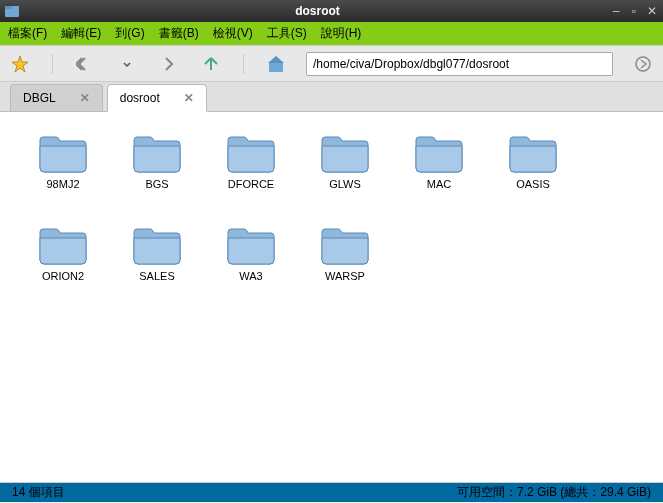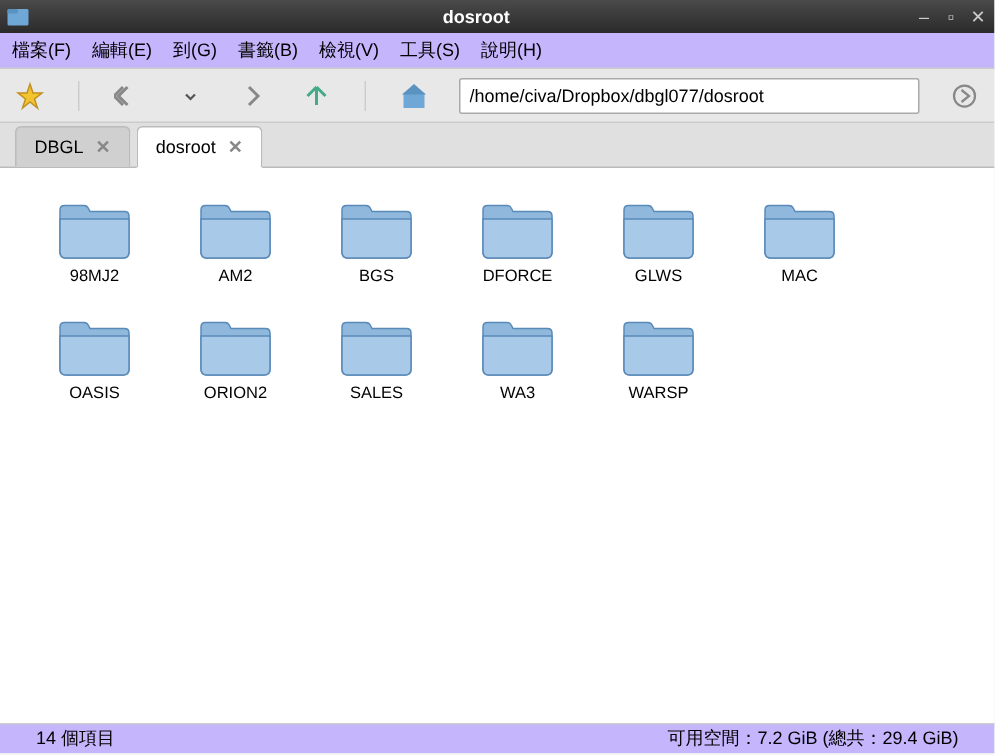--- a/index.html
+++ b/index.html
@@ -4,40 +4,40 @@
 <style>
 * { margin: 0; padding: 0; box-sizing: border-box; font-family: sans-serif; font-size: 12px; }
 body { background: #f0f0f0; width: 663px; height: 503px; overflow: hidden; }
 
 .titlebar { background: linear-gradient(#4a4a4a, #2a2a2a); height: 22px; display: flex; align-items: center; color: #fff; padding: 0 4px; }
 .titlebar-icon { width: 16px; height: 16px; margin-right: 6px; }
 .titlebar-title { flex: 1; text-align: center; font-weight: bold; }
 .titlebar-btns { display: flex; gap: 4px; }
 .titlebar-btn { width: 14px; height: 14px; display: flex; align-items: center; justify-content: center; color: #ccc; cursor: pointer; }
 
-.menubar { background: #c4b5fd; height: 24px; display: flex; align-items: center; padding: 0 8px; gap: 14px; border-bottom: 1px solid #ccc; }
+.menubar { background: #84cc16; height: 24px; display: flex; align-items: center; padding: 0 8px; gap: 14px; border-bottom: 1px solid #ccc; }
 .menu-item { cursor: pointer; }
 
 .toolbar { background: #e8e8e8; height: 36px; display: flex; align-items: center; padding: 0 8px; gap: 18px; border-bottom: 1px solid #ccc; }
 .tool-btn { width: 24px; height: 24px; display: flex; align-items: center; justify-content: center; cursor: pointer; }
 .tool-sep { width: 1px; height: 20px; background: #ccc; margin: 0 2px; }
 .path-input { flex: 1; height: 24px; border: 1px solid #aaa; background: #fff; padding: 0 6px; border-radius: 2px; }
 
 .tabbar { background: #e0e0e0; height: 30px; display: flex; align-items: flex-end; padding: 0 10px; border-bottom: 1px solid #bbb; }
-.tab { padding: 6px 12px; background: #d0d0d0; border: 1px solid #bbb; border-bottom: none; border-radius: 4px 4px 0 0; margin-right: 4px; display: flex; align-items: center; gap: 8px; cursor: pointer; position: relative; }
+.tab { padding: 6px 12px; background: #d0d0d0; border: 1px solid #bbb; border-bottom: none; border-radius: 4px 4px 0 0; margin-right: 4px; display: flex; align-items: center; gap: 24px; cursor: pointer; position: relative; }
 .tab.active { background: #fff; border-bottom: 1px solid #fff; margin-bottom: -1px; }
 .tab-close { color: #888; cursor: pointer; font-weight: bold; }
 
 .content { background: #fff; height: 370px; padding: 16px; overflow: auto; }
-.icon-grid { display: grid; grid-template-columns: repeat(6, 94px); gap: 12px 0; }
+.icon-grid { display: grid; grid-template-columns: repeat(6, 94px); gap: 26px 0; }
 .folder-item { display: flex; flex-direction: column; align-items: center; cursor: pointer; padding: 4px; }
 .folder-icon { width: 50px; height: 42px; margin-bottom: 4px; }
 .folder-label { text-align: center; font-size: 11px; }
 
-.statusbar { background: #c4b5fd; height: 20px; display: flex; align-items: center; padding: 0 24px; border-top: 1px solid #ccc; font-size: 11px; }
+.statusbar { background: #0369a1; height: 20px; display: flex; align-items: center; padding: 0 12px; border-top: 1px solid #ccc; font-size: 11px; }
 .status-left { flex: 1; }
 .status-right { }
 
 svg { display: block; }
 </style>
 </head>
 <body>
 
 <div class="titlebar">
   <span class="titlebar-icon">
@@ -129,29 +129,20 @@
         </div>
         <div class="folder-label">98MJ2</div>
       </div>
       <div class="folder-item">
         <div class="folder-icon">
           <svg viewBox="0 0 50 42">
             <path d="M2 8 Q2 5 5 5 L18 5 Q20 5 21 7 L22 9 L45 9 Q48 9 48 12 L48 36 Q48 40 44 40 L6 40 Q2 40 2 36 Z" fill="#8fb8dc" stroke="#5a8ab8" stroke-width="1"></path>
             <path d="M2 14 L48 14 L48 36 Q48 40 44 40 L6 40 Q2 40 2 36 Z" fill="#a8cae8" stroke="#5a8ab8" stroke-width="1"></path>
           </svg>
         </div>
-        <div class="folder-label">AM2</div>
-      </div>
-      <div class="folder-item">
-        <div class="folder-icon">
-          <svg viewBox="0 0 50 42">
-            <path d="M2 8 Q2 5 5 5 L18 5 Q20 5 21 7 L22 9 L45 9 Q48 9 48 12 L48 36 Q48 40 44 40 L6 40 Q2 40 2 36 Z" fill="#8fb8dc" stroke="#5a8ab8" stroke-width="1"></path>
-            <path d="M2 14 L48 14 L48 36 Q48 40 44 40 L6 40 Q2 40 2 36 Z" fill="#a8cae8" stroke="#5a8ab8" stroke-width="1"></path>
-          </svg>
-        </div>
         <div class="folder-label">BGS</div>
       </div>
       <div class="folder-item">
         <div class="folder-icon">
           <svg viewBox="0 0 50 42">
             <path d="M2 8 Q2 5 5 5 L18 5 Q20 5 21 7 L22 9 L45 9 Q48 9 48 12 L48 36 Q48 40 44 40 L6 40 Q2 40 2 36 Z" fill="#8fb8dc" stroke="#5a8ab8" stroke-width="1"></path>
             <path d="M2 14 L48 14 L48 36 Q48 40 44 40 L6 40 Q2 40 2 36 Z" fill="#a8cae8" stroke="#5a8ab8" stroke-width="1"></path>
           </svg>
         </div>
         <div class="folder-label">DFORCE</div>

